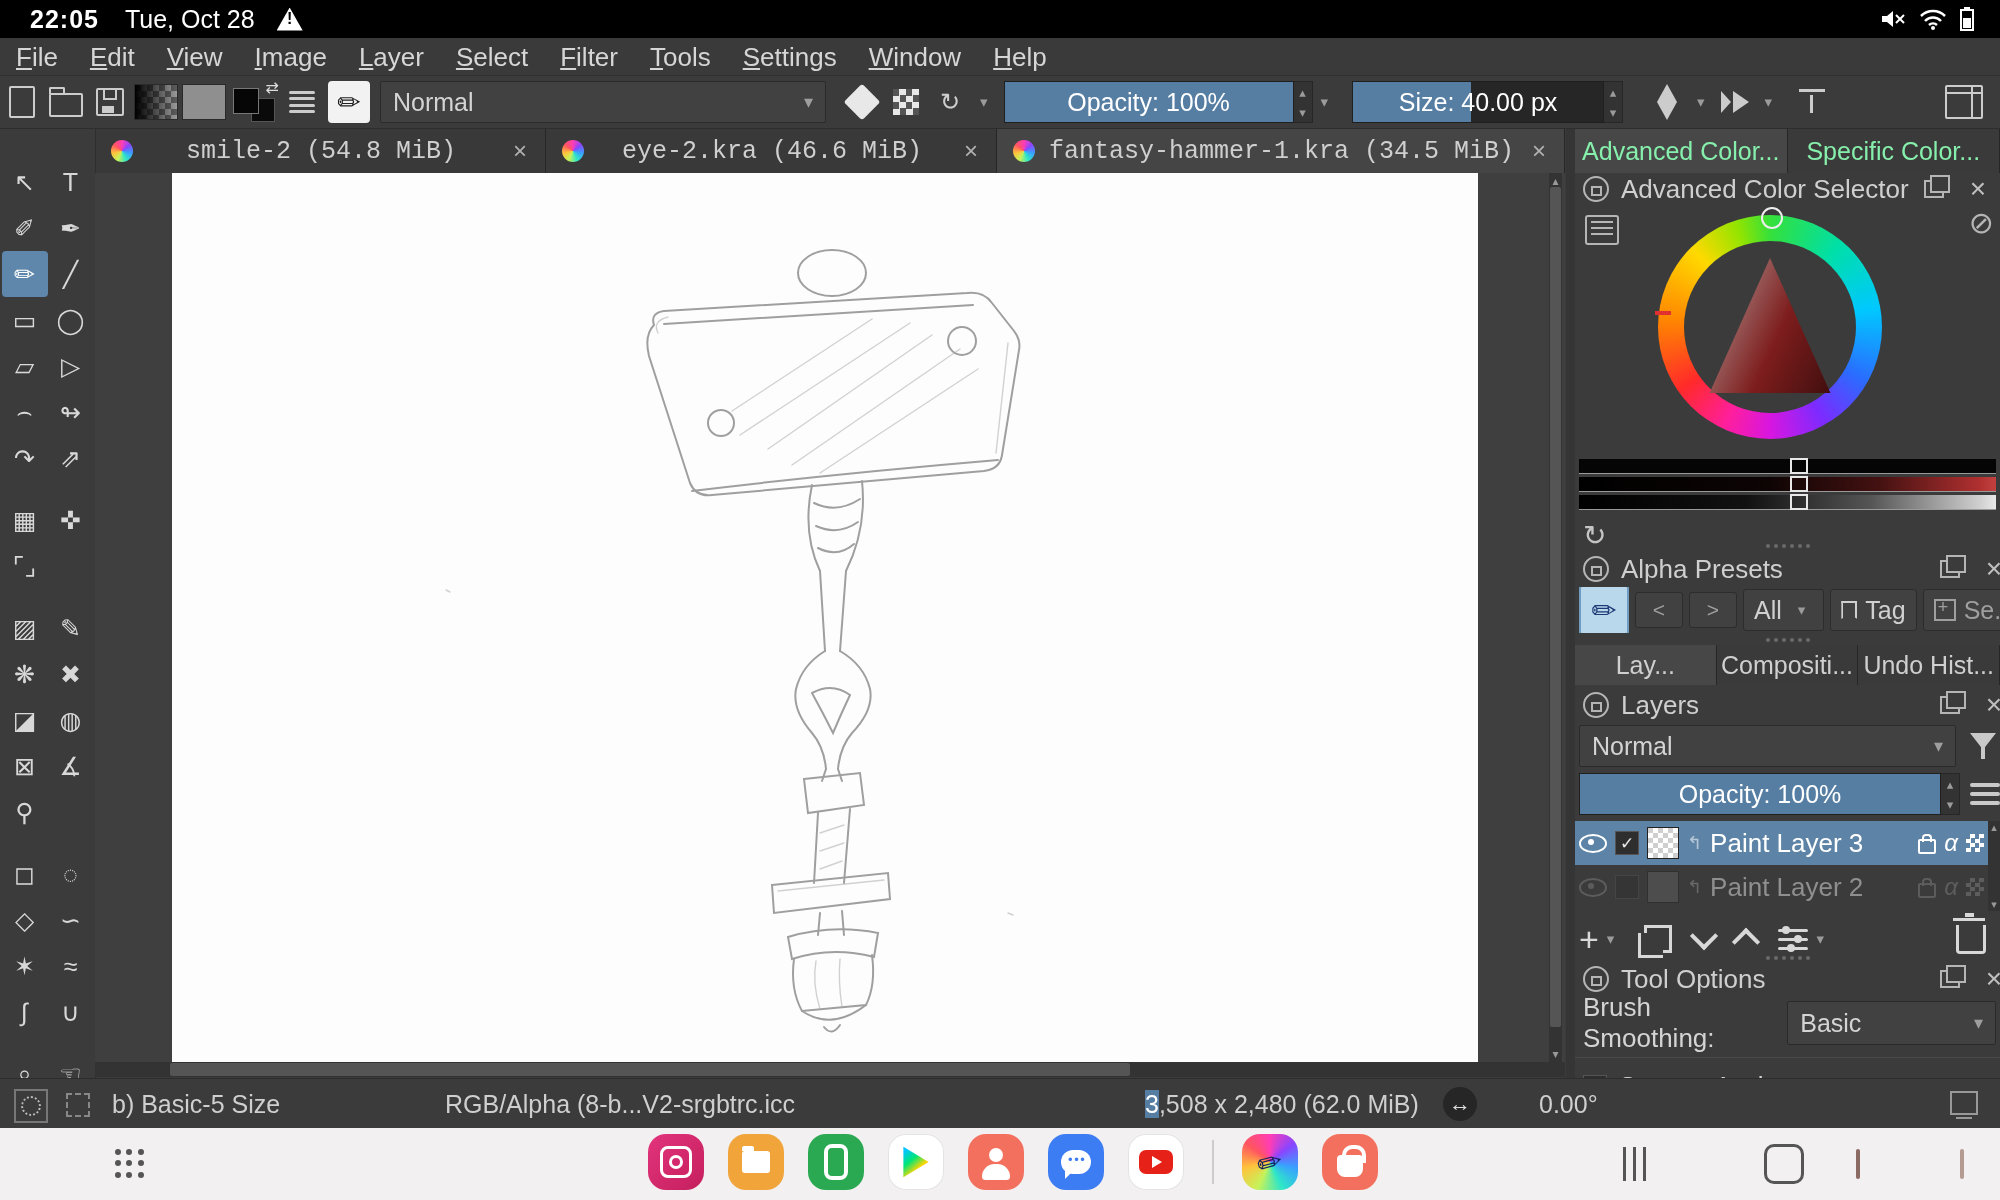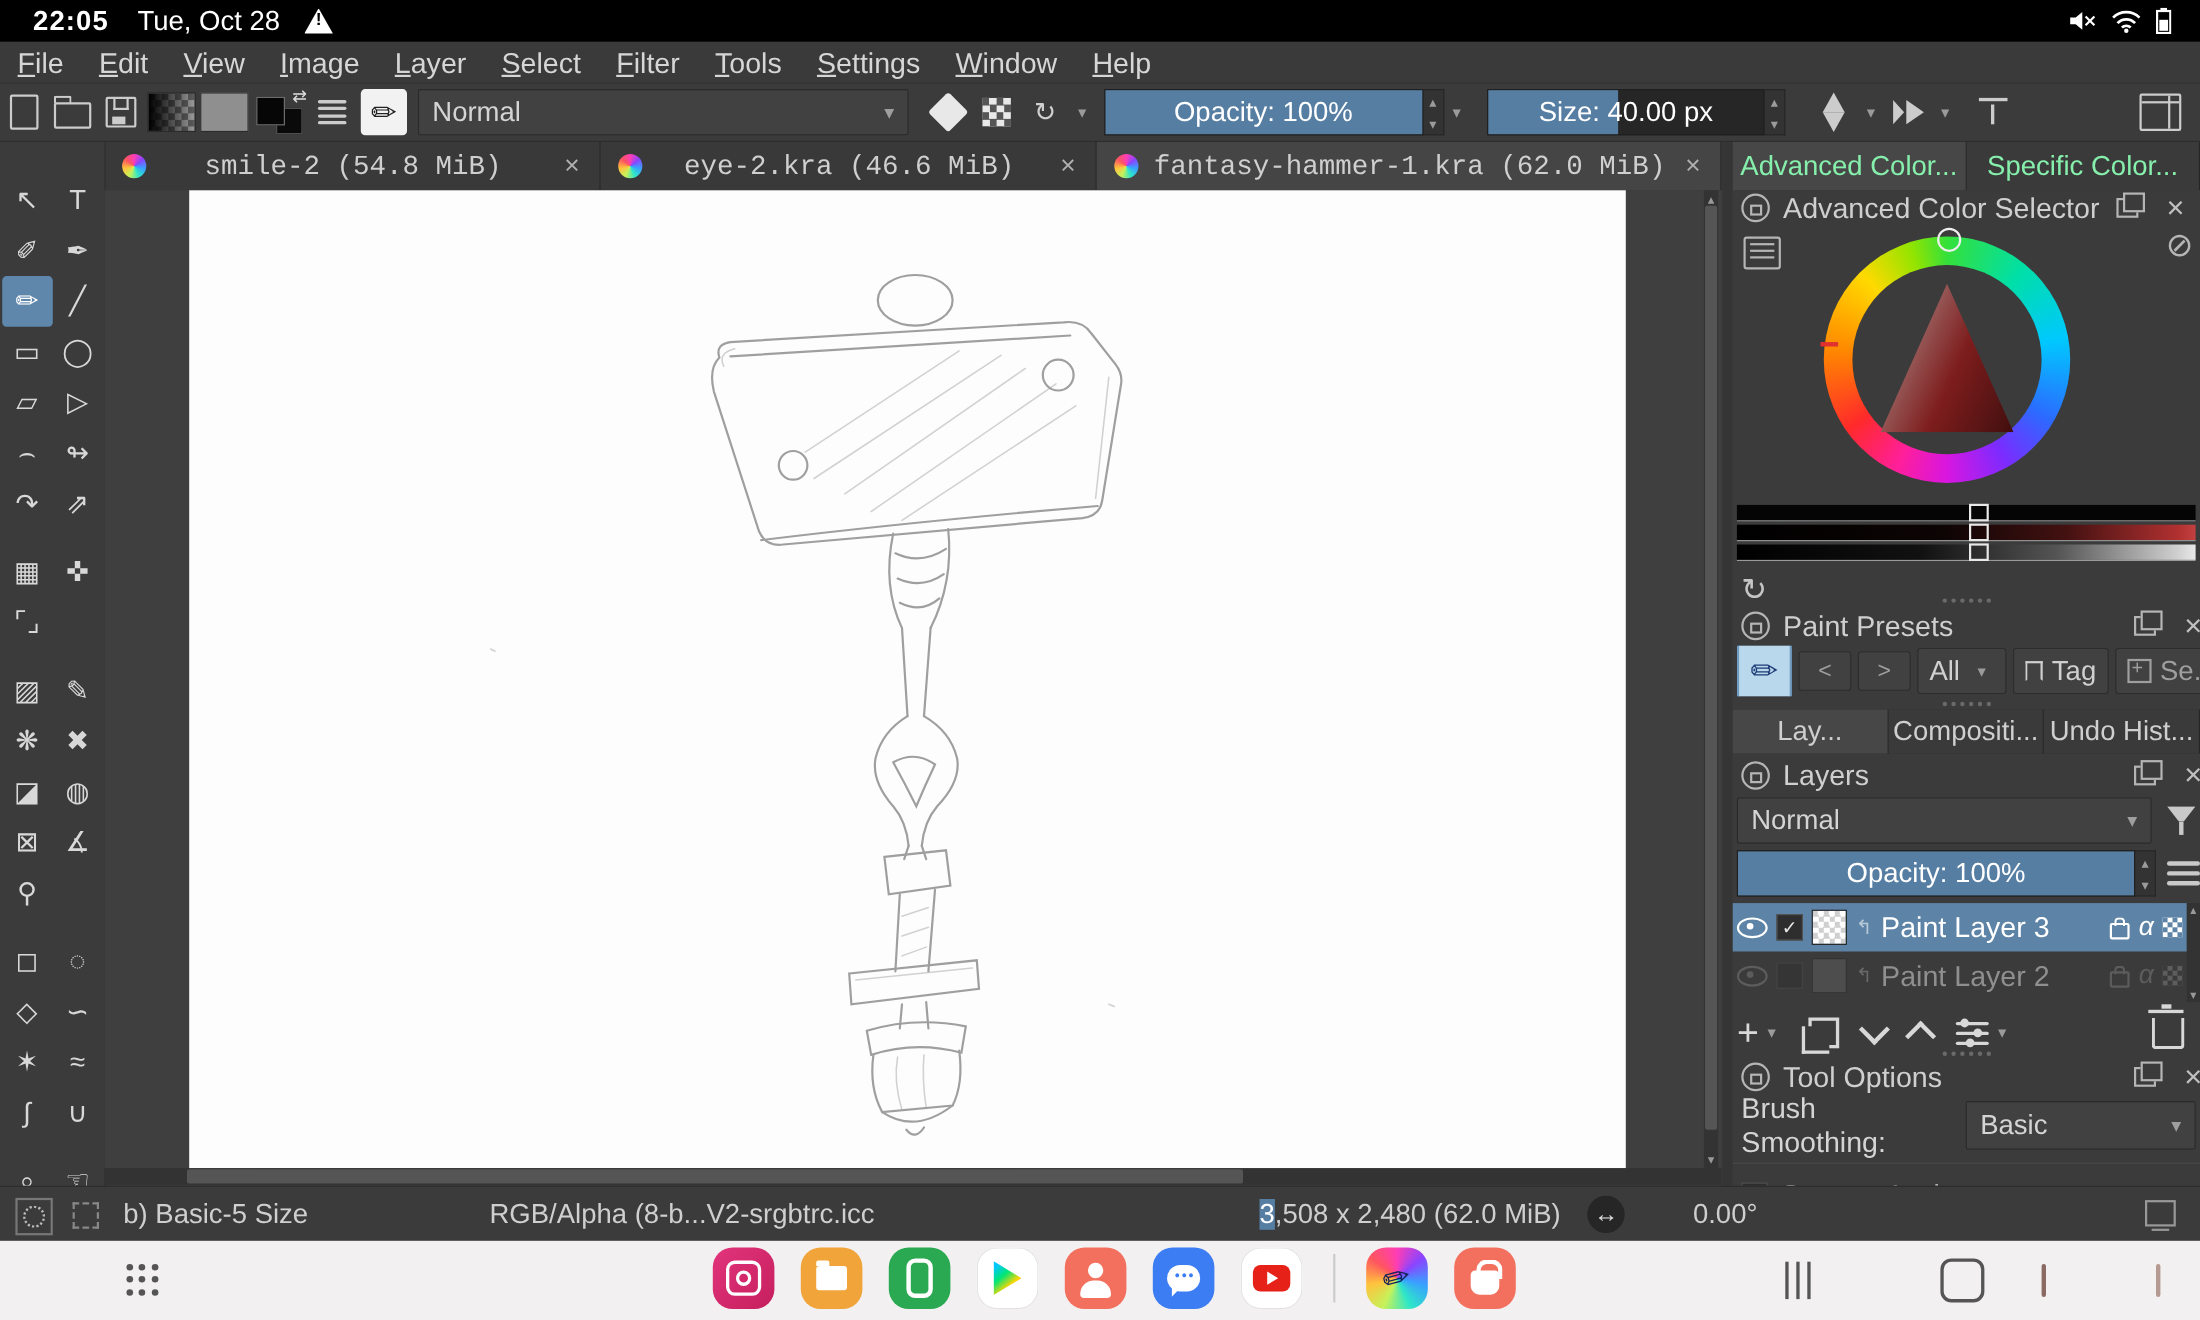--- a/index.html
+++ b/index.html
@@ -400,21 +400,21 @@
       <span class="tlabel">smile-2 (54.8 MiB)</span>
       <span class="closex">×</span>
     </div>
     <div class="doctab">
       <span class="kico"></span>
       <span class="tlabel">eye-2.kra (46.6 MiB)</span>
       <span class="closex">×</span>
     </div>
     <div class="doctab active">
       <span class="kico"></span>
-      <span class="tlabel">fantasy-hammer-1.kra (62.0 MiB)</span>
+      <span class="tlabel">fantasy-hammer-1.kra (34.5 MiB)</span>
       <span class="closex">×</span>
     </div>
   </div>
 
   <div class="ptabs">
     <div class="ptab active">Advanced Color...</div>
     <div class="ptab">Specific Color...</div>
   </div>
 
   <div class="toolbox" id="toolbox">
@@ -550,21 +550,21 @@
         <i></i>
         <i></i>
         <i></i>
         <i></i>
         <i></i>
         <i></i>
       </div>
 
     <div class="dhead bp-head">
       <span class="lockico"></span>
-      <span class="title">Paint Presets</span>
+      <span class="title">Alpha Presets</span>
       <span class="floatico"></span>
       <span class="closeico">×</span>
     </div>
     <div class="bp-row">
       <div class="bp-thumb">
           <span>✏</span>
         </div>
       <div class="sqbtn">
           <span>&lt;</span>
         </div>

